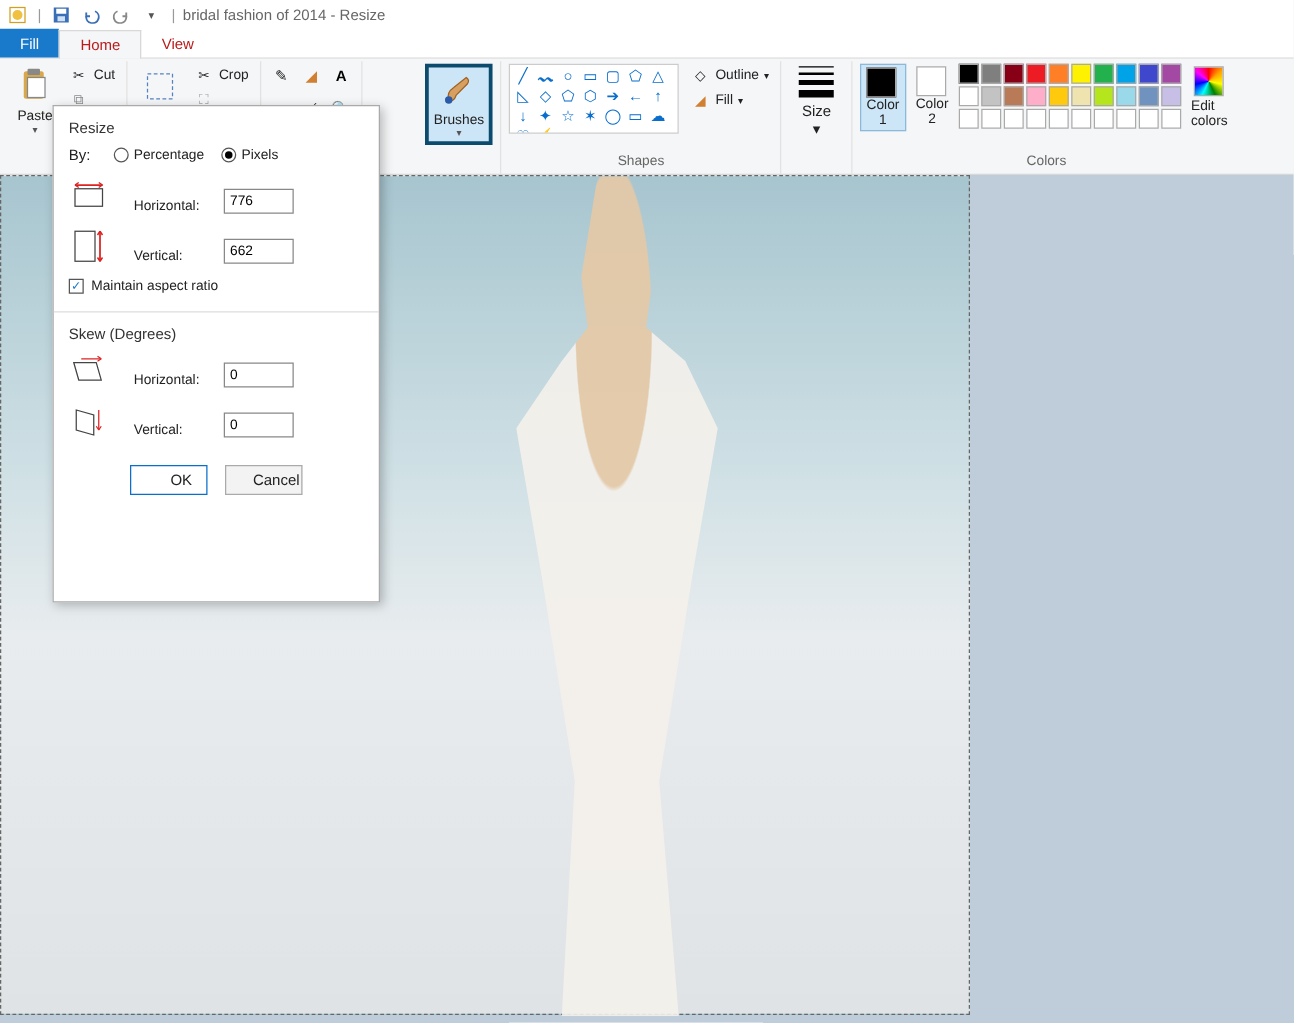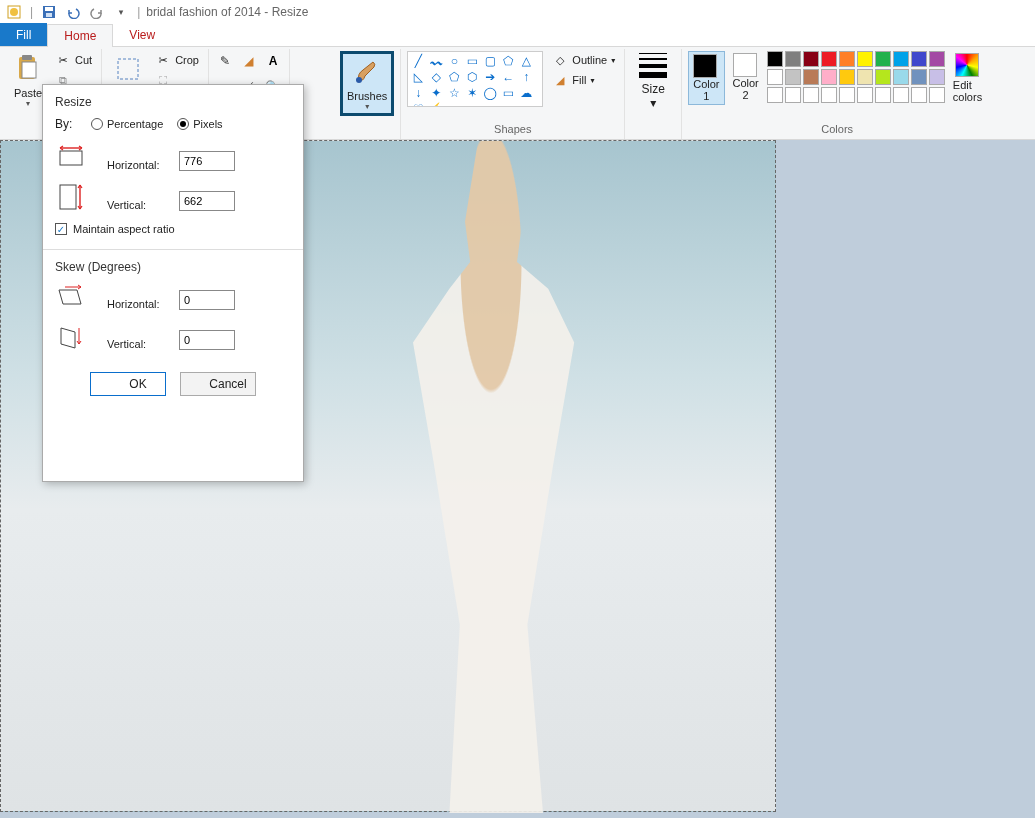--- a/index.html
+++ b/index.html
@@ -76,21 +76,21 @@
   .radio .dot { width: 12px; height: 12px; border: 1px solid #555; border-radius: 50%; display: inline-flex; align-items: center; justify-content: center; }
   .radio.selected .dot::after { content: ''; width: 6px; height: 6px; background: #000; border-radius: 50%; display: block; }
   .dim-row { display: flex; align-items: flex-end; margin-bottom: 12px; }
   .dim-ico { width: 32px; height: 28px; margin-right: 20px; display:flex;align-items:center;justify-content:center; }
   .dim-lbl { width: 72px; font-size: 11px; }
   .dim-input { width: 56px; height: 20px; border: 1px solid #888; padding: 0 4px; font-size: 11px; text-align: left; }
   .chk { display: flex; align-items: center; gap: 6px; font-size: 11px; margin-top: 4px; }
   .chk-box { width: 12px; height: 12px; border: 1px solid #555; display:inline-flex;align-items:center;justify-content:center; color:#1979ca; font-size:10px; }
   .divider { border-top: 1px solid #ddd; margin: 14px -12px 10px -12px; }
   .dlg-buttons { display:flex; justify-content:center; gap: 14px; padding: 10px 0 12px 0; }
-  .btn { width: 76px; height: 24px; border: 1px solid #aaa; background: #f3f3f3; font-size: 12px; display:flex;align-items:center;justify-content:center;padding-left:20px; }
+  .btn { width: 62px; height: 24px; border: 1px solid #aaa; background: #f3f3f3; font-size: 12px; display:flex;align-items:center;justify-content:center;padding-left:20px; }
   .btn.primary { border: 1px solid #0a6ecc; background: #fff; }
   .skew-ico { width:32px;height:28px; }
 </style>
 </head>
 <body>
 
 <div class="titlebar">
   <span class="qat-btn">
     <svg width="16" height="16">
         <rect x="2" y="2" width="12" height="12" fill="#fff" stroke="#d0a020"></rect>

